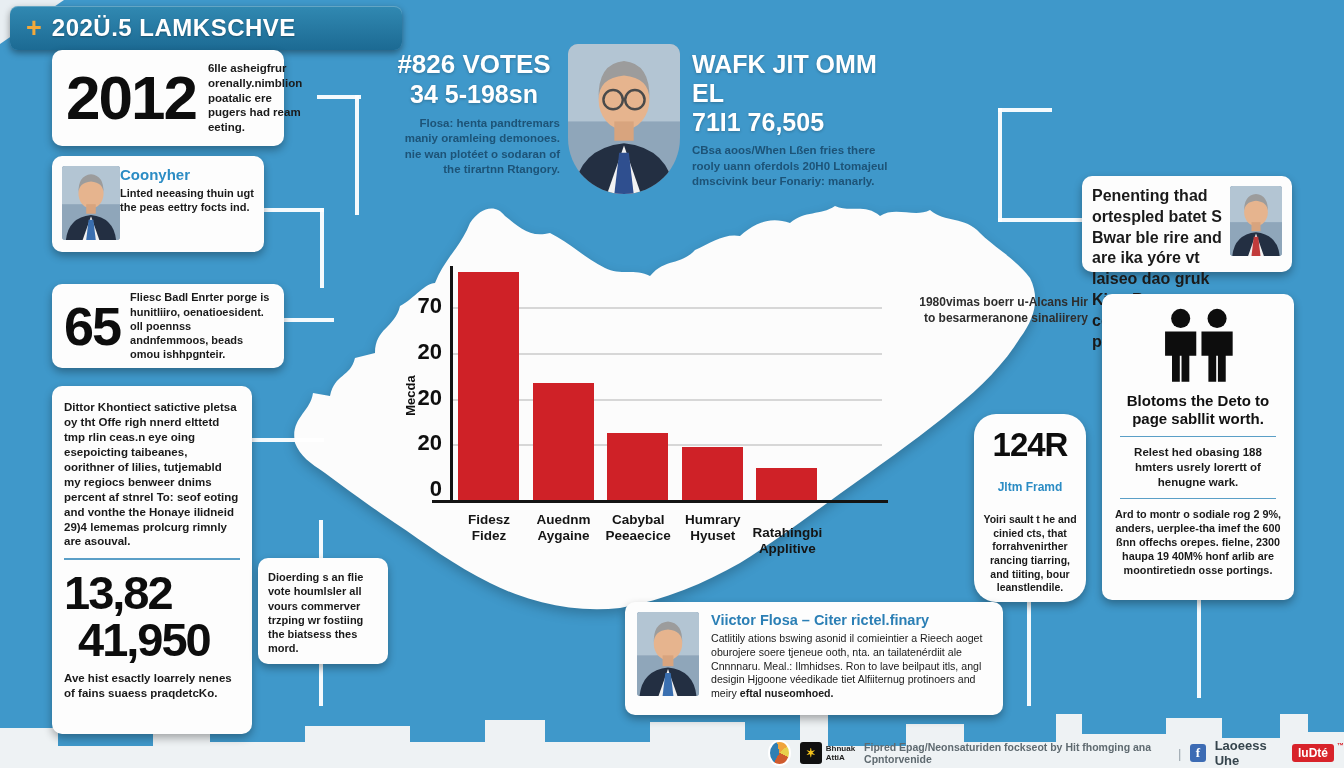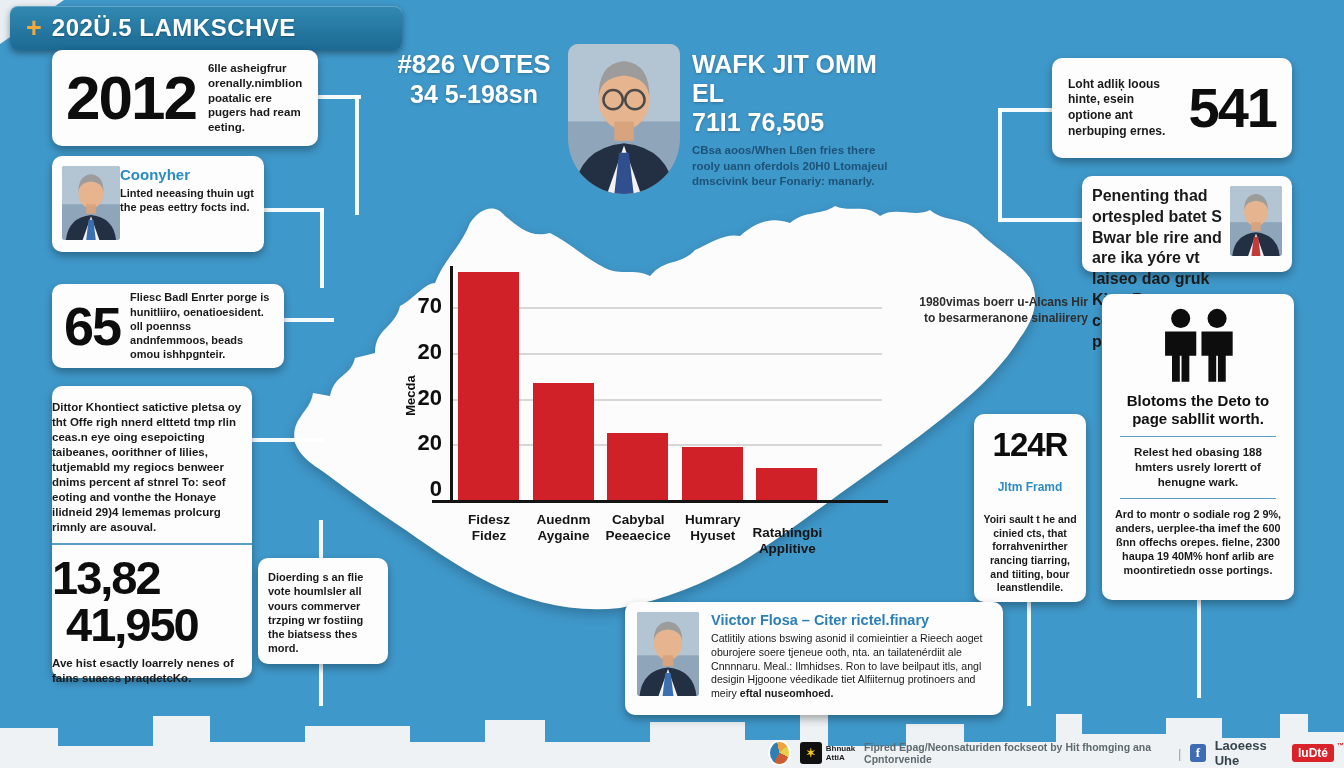--- a/index.html
+++ b/index.html
@@ -107,21 +107,21 @@
       <div class="bar" style="left: 291.8px; top: 187px; width: 61px; height: 53px; background: rgb(207, 33, 39);"></div>
       <div class="cat" style="left: 281.8px; top: 252px; width: 82px;">Humrary
 Hyuset</div>
       <div class="bar" style="left: 366.4px; top: 208px; width: 61px; height: 32px; background: rgb(207, 33, 39);"></div>
       <div class="cat" style="left: 356.4px; top: 265px; width: 82px;">Ratahingbi
 Applitive</div>
       <div class="ylab">Mecda</div>
       <div class="anno">1980vimas boerr u-Alcans Hir to besarmeranone sinaliirery</div>
     </div>
 
-  <div class="card" style="left:52px;top:50px;width:266px;height:96px;padding:8px 14px;display:flex;align-items:center;gap:12px;">
+  <div class="card" style="left:52px;top:50px;width:232px;height:96px;padding:8px 14px;display:flex;align-items:center;gap:12px;">
     <div class="big-num" style="font-size:62px;">2012</div>
     <div class="small-text">6lle asheigfrur orenally.nimblion poatalic ere pugers had ream eeting.</div>
   </div>
 
   <div class="card" style="left:52px;top:156px;width:212px;height:96px;padding:10px;display:flex;">
     <div class="avatar" style="width:58px;height:74px;"><svg viewBox="0 0 100 124" width="100%" height="100%" preserveAspectRatio="xMidYMid slice">
           <rect width="100" height="124" fill="#8fa6ba"></rect>
           <rect width="100" height="64" fill="#b3c5d3"></rect>
           <ellipse cx="50" cy="46" rx="21" ry="25" fill="#e6b48e"></ellipse>
           <path d="M29,46 Q28,16 50,14 Q72,16 71,46 Q71,28 50,26 Q29,28 29,46 Z" fill="#9c9c9c"></path>
@@ -134,35 +134,36 @@
       <div class="accent-name" style="font-size:15px;margin-bottom:3px;">Coonyher</div>
       <div class="small-text" style="font-size:11px;">Linted neeasing thuin ugt the peas eettry focts ind.</div>
     </div>
   </div>
 
   <div class="card" style="left:52px;top:284px;width:232px;height:84px;padding:6px 12px;display:flex;align-items:center;gap:10px;">
     <div class="big-num" style="font-size:54px;">65</div>
     <div class="small-text" style="font-size:11px;">Fliesc Badl Enrter porge is hunitliiro, oenatioesident. oll poennss andnfemmoos, beads omou ishhpgnteir.</div>
   </div>
 
-  <div class="card" style="left:52px;top:386px;width:200px;height:292px;padding:14px 0;">
+  <div class="card" style="left:52px;top:386px;width:200px;height:348px;padding:14px 12px;">
     <div class="small-text">Dittor Khontiect satictive pletsa oy tht Offe righ nnerd elttetd tmp rlin ceas.n eye oing esepoicting taibeanes, oorithner of lilies, tutjemabld my regiocs benweer dnims percent af stnrel To: seof eoting and vonthe the Honaye ilidneid 29)4 lememas prolcurg rimnly are asouval.</div>
     <hr class="divider">
     <div class="big-num" style="font-size:47px;">13,82</div>
     <div class="big-num" style="font-size:47px;margin-left:14px;">41,950</div>
     <div class="small-text" style="margin-top:8px;">Ave hist esactly loarrely nenes of fains suaess praqdetcKo.</div>
   </div>
 
   <div class="card" style="left:258px;top:558px;width:130px;height:106px;padding:12px 10px;">
     <div class="small-text" style="font-size:11px;">Dioerding s an flie vote houmlsler all vours commerver trzping wr fostiing the biatsess thes mord.</div>
   </div>
 
   <div class="hero" style="left:388px;top:50px;width:172px;text-align:center;">
     <div class="h-line" style="font-size:26px;">#826 VOTES</div>
     <div class="h-line" style="font-size:25px;">34 5-198sn</div>
+    <div class="h-body" style="text-align:right;">Flosa: henta pandtremars maniy oramleing demonoes. nie wan plotéet o sodaran of the tirartnn Rtangory.</div>
   </div>
 
   <div class="portrait"><svg viewBox="0 0 100 124" width="100%" height="100%" preserveAspectRatio="xMidYMid slice">
         <rect width="100" height="124" fill="#8fa6ba"></rect>
         <rect width="100" height="64" fill="#b3c5d3"></rect>
         <ellipse cx="50" cy="46" rx="21" ry="25" fill="#e6b48e"></ellipse>
         <path d="M29,46 Q28,16 50,14 Q72,16 71,46 Q71,28 50,26 Q29,28 29,46 Z" fill="#9c9c9c"></path>
         <g stroke="#4a4a4a" stroke-width="2" fill="none">
           <circle cx="41" cy="46" r="8"></circle>
           <circle cx="59" cy="46" r="8"></circle>
@@ -173,24 +174,20 @@
         <path d="M36,124 L50,84 L64,124 Z" fill="#f2f2f2"></path>
         <path d="M46,90 L54,90 L58,124 L42,124 Z" fill="#2f4f8f"></path>
       </svg></div>
 
   <div class="hero" style="left:692px;top:50px;width:196px;text-align:left;">
     <div class="h-line" style="font-size:25px;">WAFK JIT OMM EL</div>
     <div class="h-line" style="font-size:25px;">71I1 76,505</div>
     <div class="h-body">CBsa aoos/When Lßen fries there rooly uann oferdols 20H0 Ltomajeul dmscivink beur Fonariy: manarly.</div>
   </div>
 
-  <div class="card" style="left:1052px;top:58px;width:240px;height:100px;padding:10px 16px;display:flex;align-items:center;gap:8px;">
-    <div class="small-text" style="font-size:12px;flex:1;">Loht adliķ loous hinte, esein optione ant nerbuping ernes.</div>
-    <div class="big-num" style="font-size:56px;">541</div>
-  </div>
 
   <div class="card" style="left:1082px;top:176px;width:210px;height:96px;padding:10px;display:flex;gap:8px;">
     <div class="small-text" style="font-size:16px;flex:1;">
       <b>Penenting thad ortespled batet</b><span> S Bwar ble rire and are ika yóre vt laiseo dao gruk King Rong couns te Voth-pordiz.</span>
     </div>
     <div class="avatar" style="width:52px;height:70px;"><svg viewBox="0 0 100 124" width="100%" height="100%" preserveAspectRatio="xMidYMid slice">
           <rect width="100" height="124" fill="#8fa6ba"></rect>
           <rect width="100" height="64" fill="#b3c5d3"></rect>
           <ellipse cx="50" cy="46" rx="21" ry="25" fill="#e6b48e"></ellipse>
           <path d="M29,46 Q28,16 50,14 Q72,16 71,46 Q71,28 50,26 Q29,28 29,46 Z" fill="#9c9c9c"></path>
@@ -214,21 +211,21 @@
     </div>
     <div style="font-size:15px;font-weight:800;line-height:1.2;margin:6px 0;">Blotoms the Deto to page sabllit worth.</div>
     <hr class="divider" style="border-top-width:1.5px;margin:8px 6px;">
     <div class="small-text">Relest hed obasing 188 hmters usrely lorertt of henugne wark.</div>
     <hr class="divider" style="border-top-width:1.5px;margin:8px 6px;">
     <div class="small-text" style="font-size:10.8px;">
       <b>Ard to montr o sodiale rog 2 9%, anders,</b><span> uerplee-tha imef the 600 ßnn offechs orepes. fielne, 2300 haupa 19 40M% honf arlib are moontiretiedn osse portings.</span>
     </div>
   </div>
 
-  <div class="card" style="left:974px;top:414px;width:112px;height:188px;padding:14px 8px;text-align:center;">
+  <div class="card" style="left:974px;top:414px;width:112px;height:188px;padding:14px 8px;text-align:center;border-radius:22px;">
     <div class="big-num" style="font-size:33px;letter-spacing:-1px;">124R</div>
     <div class="accent-name" style="font-size:12px;margin:19px 0;">Jltm Framd</div>
     <div class="small-text" style="font-size:10.5px;">Yoiri sault t he and cinied cts, that forrahvenirther rancing tiarring, and tiiting, bour leanstlendile.</div>
   </div>
 
   <div class="card" style="left:625px;top:602px;width:378px;height:113px;padding:10px 12px;display:flex;gap:12px;">
     <div class="avatar" style="width:62px;height:84px;"><svg viewBox="0 0 100 124" width="100%" height="100%" preserveAspectRatio="xMidYMid slice">
           <rect width="100" height="124" fill="#8fa6ba"></rect>
           <rect width="100" height="64" fill="#b3c5d3"></rect>
           <ellipse cx="50" cy="46" rx="21" ry="25" fill="#e6b48e"></ellipse>

